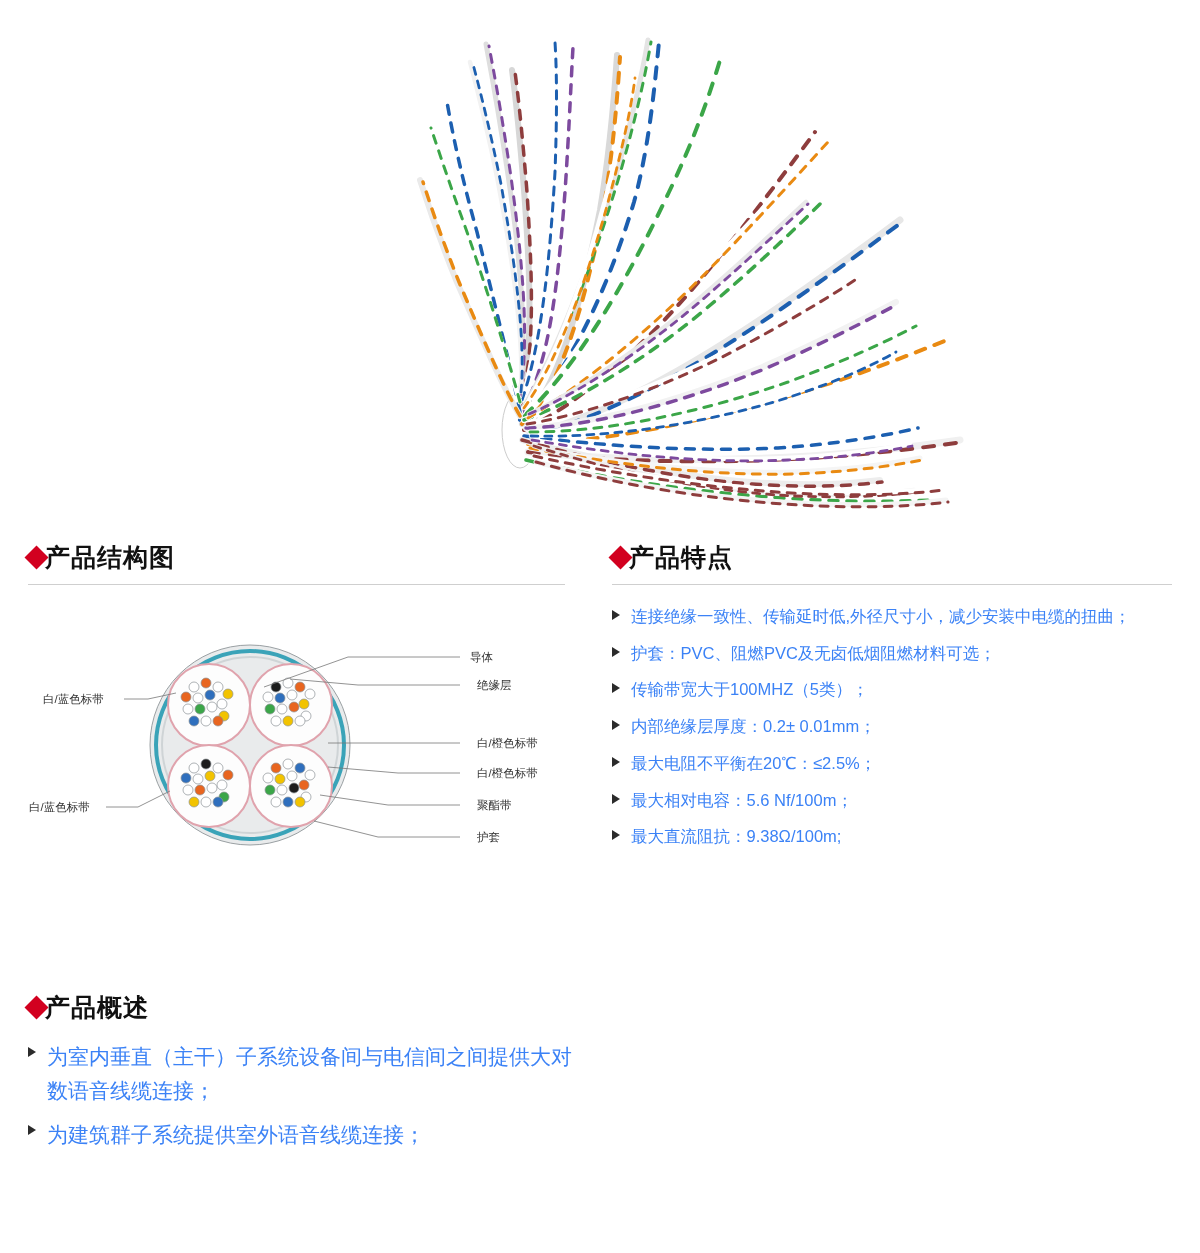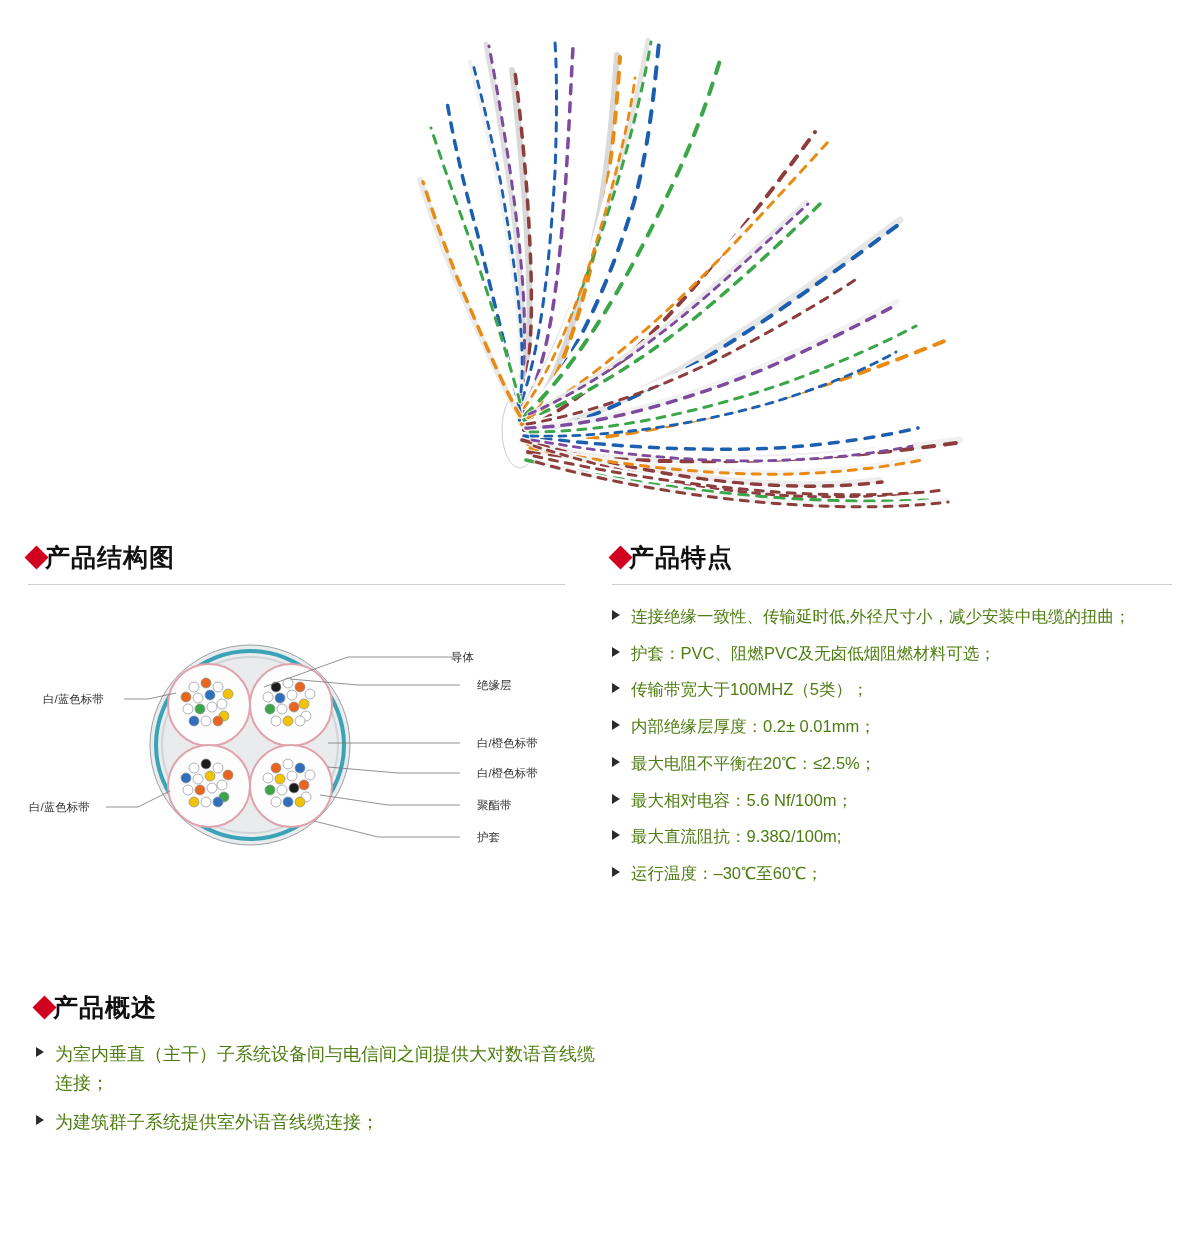--- a/index.html
+++ b/index.html
@@ -76,40 +76,40 @@
     margin: 18px 0 0 0;
     padding: 0;
   }
   ul.bullets li {
     display: flex;
     align-items: flex-start;
     gap: 11px;
     font-size: 16.5px;
     line-height: 1.62;
     margin-bottom: 10px;
-    color: #4d7c0f;
+    color: #3b82f6;
   }
   .tri {
     flex: 0 0 auto;
     margin-top: 7px;
     width: 0; height: 0;
     border-left: 8px solid #2b2b2b;
     border-top: 5.5px solid transparent;
     border-bottom: 5.5px solid transparent;
   }
   .btext { flex: 1 1 auto; }
 
   
   .col-overview {
     position: absolute;
-    left: 36px; top: 995px;
+    left: 28px; top: 995px;
     width: 560px;
   }
   .col-overview ul.bullets { margin-top: 20px; }
-  .col-overview ul.bullets li { font-size: 18px; }
+  .col-overview ul.bullets li { font-size: 21px; }
 
   
   .lbl {
     position: absolute;
     font-size: 11.5px;
     color: #333;
     white-space: nowrap;
     font-family: "Liberation Sans", sans-serif;
   }
 </style>
@@ -367,21 +367,21 @@
         <path d="M262 84 L330 90 L432 90"></path>
         <path d="M300 148 L370 148 L432 148"></path>
         <path d="M300 172 L370 178 L432 178"></path>
         <path d="M292 200 L360 210 L432 210"></path>
         <path d="M286 226 L350 242 L432 242"></path>
         <path d="M148 98 L120 104 L96 104"></path>
         <path d="M142 196 L110 212 L78 212"></path>
       </g>
     </svg>
 
-    <span class="lbl" style="left:423px; top:55px;">导体</span>
+    <span class="lbl" style="left:442px; top:55px;">导体</span>
     <span class="lbl" style="left:449px; top:83px;text-align:center;">绝缘层</span>
     <span class="lbl" style="left:449px; top:141px;">白/橙色标带</span>
     <span class="lbl" style="left:449px; top:171px;">白/橙色标带</span>
     <span class="lbl" style="left:449px; top:203px;">聚酯带</span>
     <span class="lbl" style="left:449px; top:235px;">护套</span>
     <span class="lbl" style="left:15px; top:97px;">白/蓝色标带</span>
     <span class="lbl" style="left:1px; top:205px;">白/蓝色标带</span>
   </div>
 </div>
 
@@ -414,24 +414,20 @@
         <span class="btext">最大电阻不平衡在20℃：≤2.5%；</span>
       </li>
     <li>
         <span class="tri"></span>
         <span class="btext">最大相对电容：5.6 Nf/100m；</span>
       </li>
     <li>
         <span class="tri"></span>
         <span class="btext">最大直流阻抗：9.38Ω/100m;</span>
       </li>
-    <li>
-        <span class="tri"></span>
-        <span class="btext">运行温度：–30℃至60℃；</span>
-      </li>
   </ul>
 </div>
 
 <div class="col-overview">
   <div class="sec-head">
     <span class="diamond"></span>
     <span class="sec-title">产品概述</span>
   </div>
 
   <ul class="bullets">

